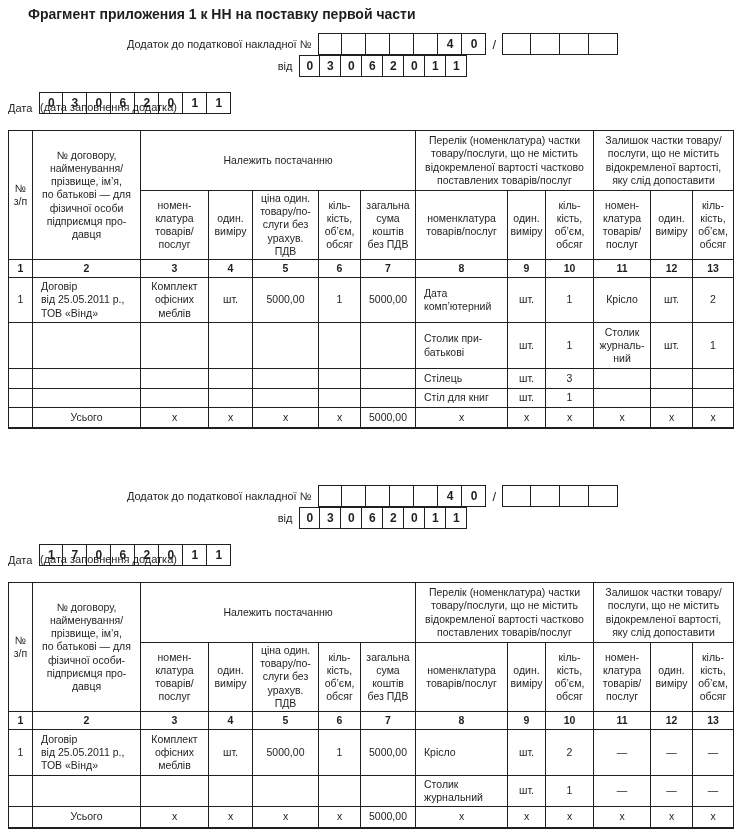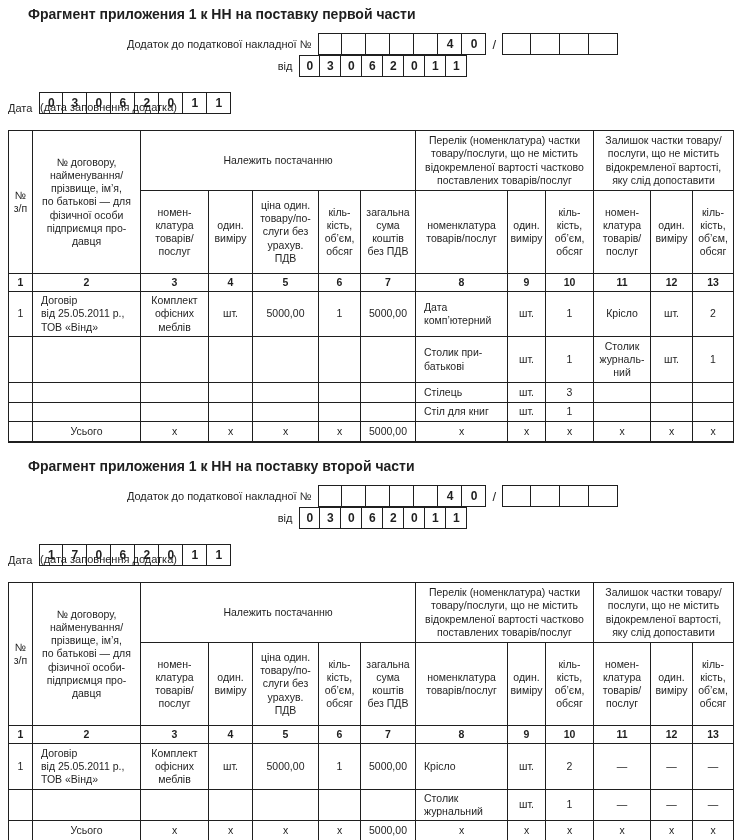--- a/index.html
+++ b/index.html
@@ -16,21 +16,21 @@
   .boxes .cell:first-child{border-left:1px solid #1f1f1f;}
   .serial .cell{width:29px;}
   .vid .cell{width:21px;}
   .slash{font-size:13px;margin:0 6px;}
   .daterow{position:absolute;top:92px;left:8px;display:flex;align-items:flex-end;}
   .caption{position:absolute;top:101px;left:40px;font-size:11px;}
   table.doc{position:absolute;top:130px;left:8px;border-collapse:collapse;table-layout:fixed;width:726px;}
   table.doc th,table.doc td{border:1px solid #1f1f1f;font-size:10.5px;font-weight:normal;
         text-align:center;vertical-align:middle;white-space:pre-line;padding:1px 2px;
         box-sizing:border-box;line-height:1.25;}
-  tr.hA{height:60px;} tr.hB{height:83px;margin-top:48px;} tr.hC{height:18px;}
+  tr.hA{height:60px;} tr.hB{height:69px;margin-top:48px;} tr.hC{height:18px;}
   tr.hC td{font-weight:bold;}
   tbody td:nth-child(2),tbody td:nth-child(8){text-align:left;padding-left:8px;}
   tbody tr.ft td{text-align:center;padding-left:2px;}
   tbody tr:last-child td{border-bottom-width:2px;}
 </style>
 </head>
 <body>
 
 <div class="section" style="top:0px;height:452px;">
   <div class="title">Фрагмент приложения 1 к НН на поставку первой части</div>
@@ -259,21 +259,20 @@
         <td>х</td>
         <td>х</td>
         <td>х</td>
         <td>х</td>
       </tr>
     </tbody>
   </table>
 </div>
 
 <div class="section" style="top:452px;height:388px;">
-  <div class="title">Фрагмент приложения 1 к НН на поставку второй части</div>
 
   <div class="appendixrow">
     <div class="fleft">
       <span class="lbl">Додаток до податкової накладної №</span>
       <span class="boxes">
         <span class="cell"></span>
         <span class="cell"></span>
         <span class="cell"></span>
         <span class="cell"></span>
         <span class="cell"></span>

